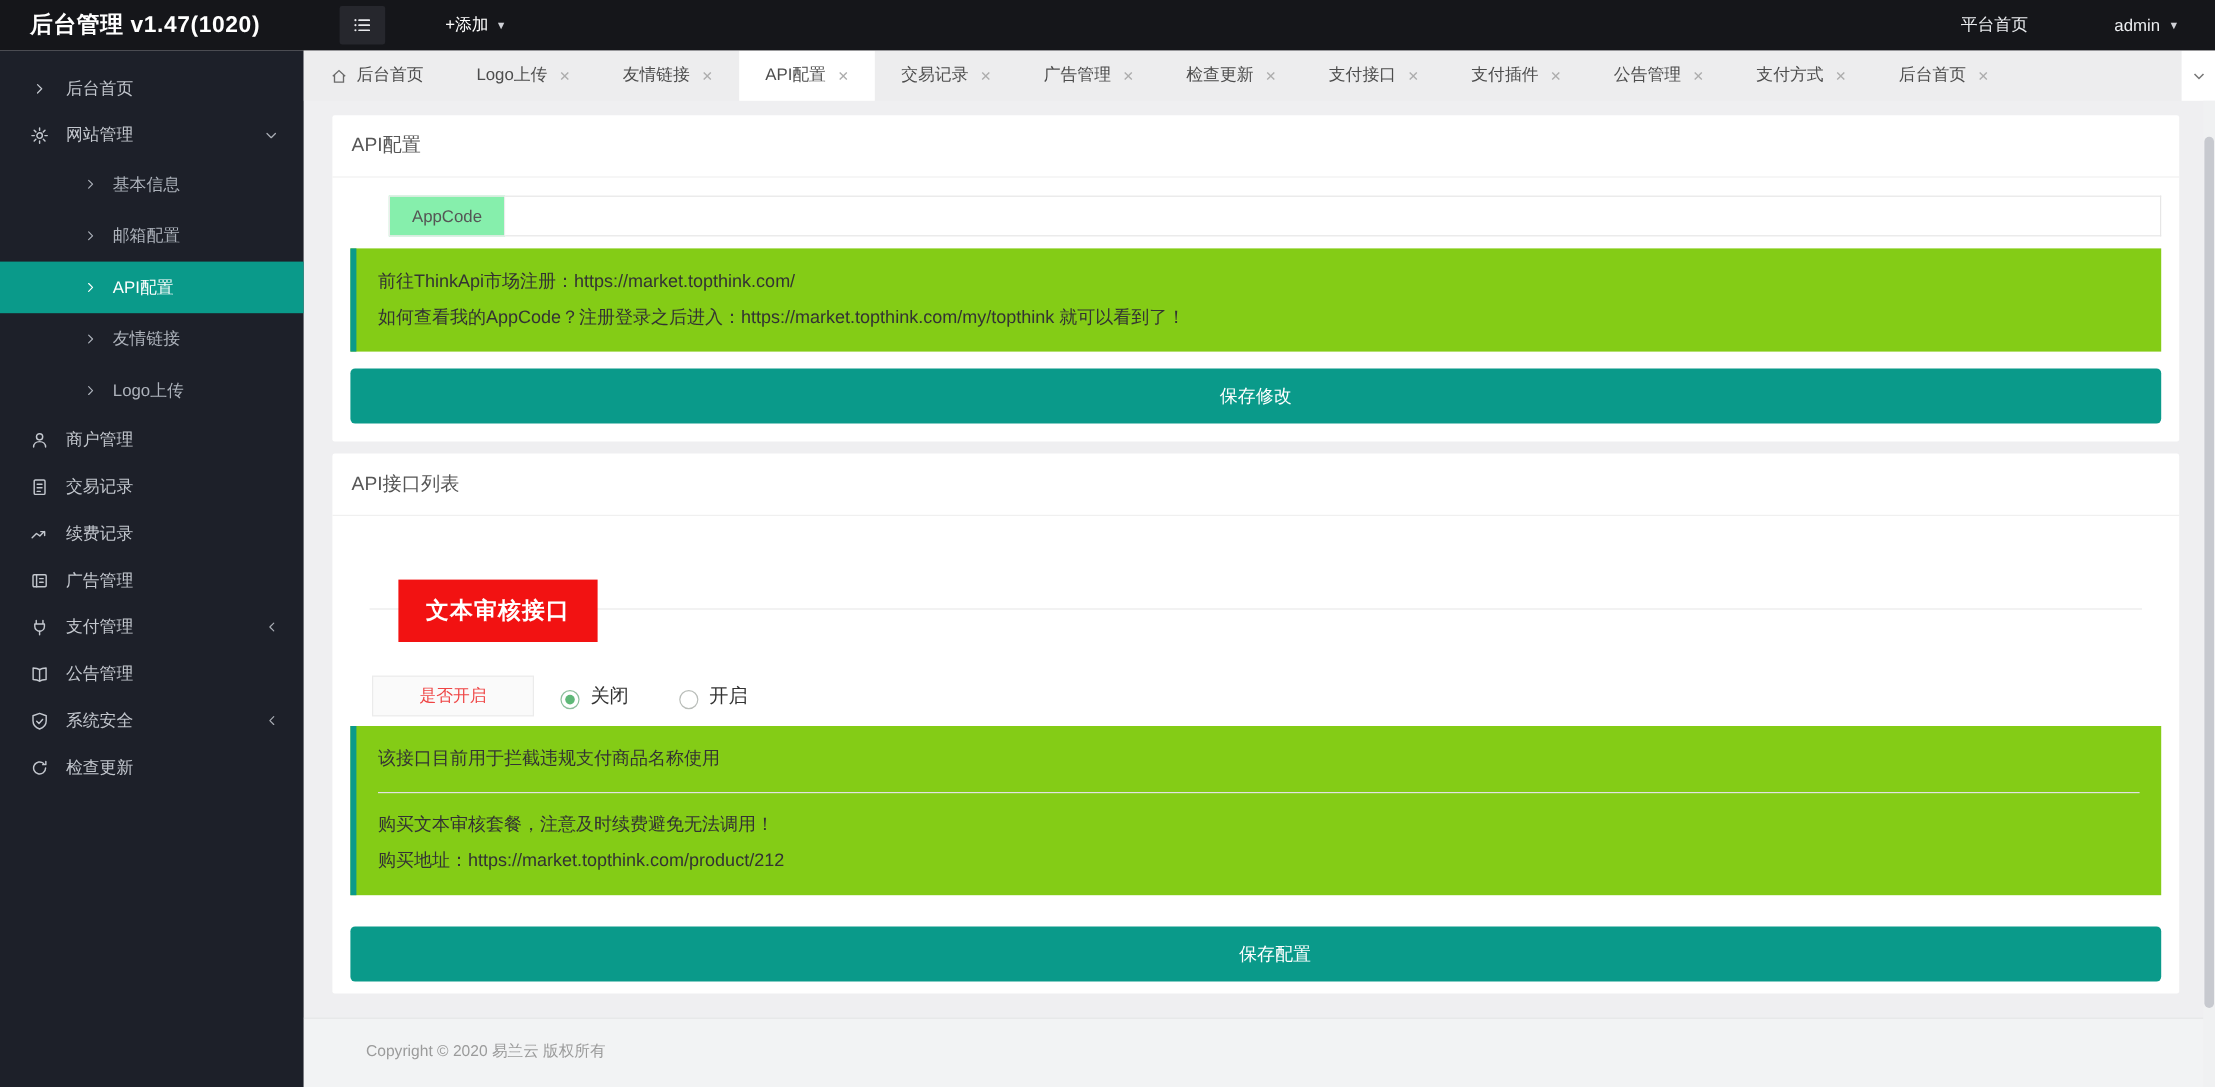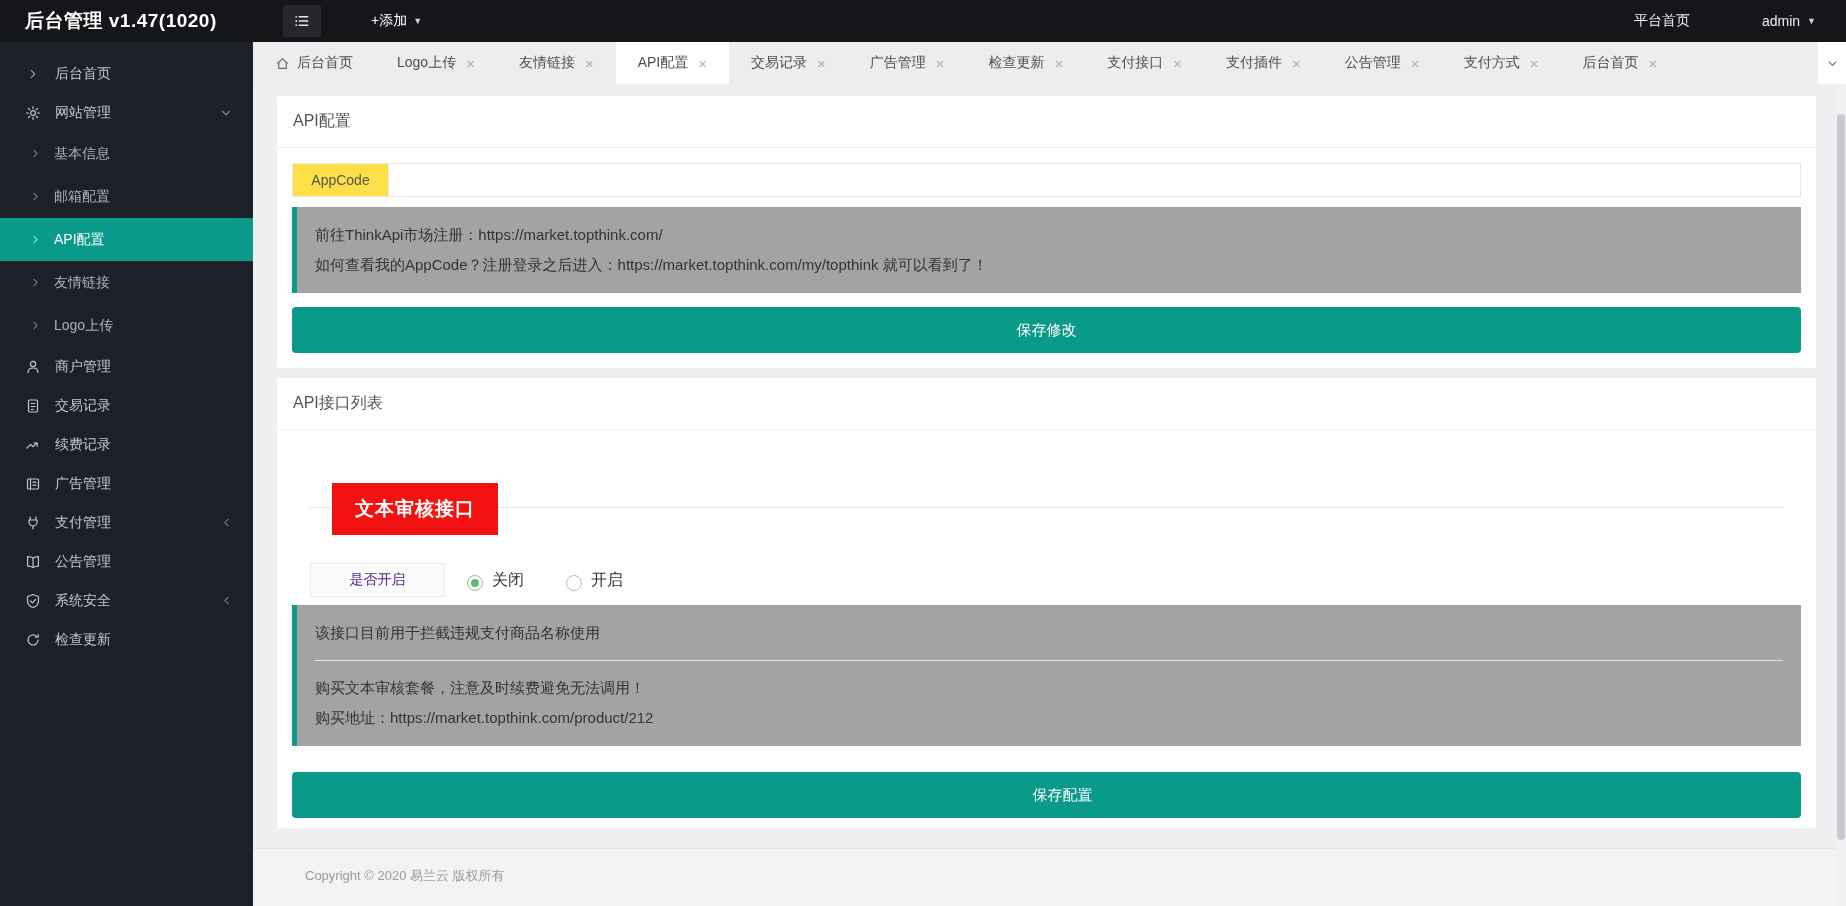--- a/index.html
+++ b/index.html
@@ -19,21 +19,21 @@
   .header-spacer { flex:1; }
   .hlink { color:#eceef1; font-size:14px; cursor:pointer; }
   .platform { margin-right:72px; }
   .user { margin-right:30px; display:flex; align-items:center; gap:7px; }
 
   
   .sidebar { position:absolute; left:0; top:42px; width:253px; bottom:0;
     background:#1d2029; padding-top:12px; }
   .s-item { height:39px; display:flex; align-items:center;
     padding:0 20px 0 25px; color:#c3c7ce; font-size:14px; cursor:pointer; }
-  .s-sub { height:43px; padding-left:28px; color:#adb2bb; }
+  .s-sub { height:43px; padding-left:68px; color:#adb2bb; }
   .s-sub.active { background:#0a9a8a; color:#fff; }
   .s-icon { width:16px; height:16px; flex:none; margin-right:14px;
     display:flex; align-items:center; justify-content:center; }
   .s-sub .s-icon { width:14px; height:14px; margin-right:12px; }
   .s-label { white-space:nowrap; }
   .s-arrow { margin-left:auto; display:flex; opacity:.85; }
   .s-icon svg, .s-arrow svg { stroke:currentColor; fill:none;
     stroke-width:1.2; stroke-linecap:round; stroke-linejoin:round; }
 
   
@@ -52,45 +52,45 @@
 
   .scrollarea { flex:1; overflow:hidden; }
   .cards { padding:12px 30px 0 24px; }
 
   .card { background:#fff; border-radius:2px; margin-bottom:10px; }
   .card-title { padding:15px 16px; font-size:16px; color:#565656;
     border-bottom:1px solid #f0f0f0; }
   .card-body { padding:15px; }
 
   .form-row { display:flex; align-items:stretch; }
-  .form-label { width:97px; flex:none; height:34px; background:#fde047;
+  .form-label { width:97px; flex:none; height:34px; background:#86efac;
     border:1px solid #ebebeb; display:flex; align-items:center;
-    justify-content:center; font-size:14px; color:#555; }
+    justify-content:center; font-size:14px; color:#555;margin-left:32px; }
   .form-input { flex:1; height:34px; border:1px solid #e6e6e6;
     border-left:none; padding:0 10px; font-size:14px; color:#333;
     outline:none; background:#fff; }
 
-  .infobox { margin-top:10px; background:#a3a3a3; border-left:5px solid #0a9a8a;
+  .infobox { margin-top:10px; background:#84cc16; border-left:5px solid #0a9a8a;
     padding:13px 18px; font-size:15px; color:#333; line-height:30px; }
   .infobox hr { border:none; border-top:1px solid #e2e2e2; margin:12px 0; }
 
   .save-btn { margin-top:14px; width:100%; height:46px; background:#0a9a8a;
     border:none; border-radius:4px; color:#fff; font-size:15px; cursor:pointer;
     font-family:inherit; }
 
   
   .legend-line { margin:62px 16px 0; border-top:1px solid #e9e9e9; position:relative; }
   .badge-red { position:absolute; top:-25px; left:24px; background:#f21212;
     color:#fff; font-size:19px; font-weight:700; padding:13px 23px;
     letter-spacing:1px; white-space:nowrap; }
 
   .toggle-row { margin:55px 0 0 18px; display:flex; align-items:center; }
   .toggle-label { width:135px; height:34px; background:#fafafa;
     border:1px solid #ebebeb; display:flex; align-items:center;
-    justify-content:center; font-size:14px; color:#4c1d95; flex:none; }
+    justify-content:center; font-size:14px; color:#ef4444; flex:none; }
   .radio-group { display:flex; align-items:flex-end; margin-left:22px;
     font-size:16px; color:#333; cursor:pointer; }
   .radio-group + .radio-group { margin-left:42px; }
   .radio-circle { width:16px; height:16px; border-radius:50%;
     border:1px solid #b9bdb9; margin-right:9px; position:relative; background:#fff; }
   .radio-circle.checked { border-color:#8cbf9c; }
   .radio-circle.checked::after { content:""; position:absolute; left:3px; top:3px;
     width:8px; height:8px; border-radius:50%; background:#5fb878; }
 
   .infobox2 { margin-top:8px; }

